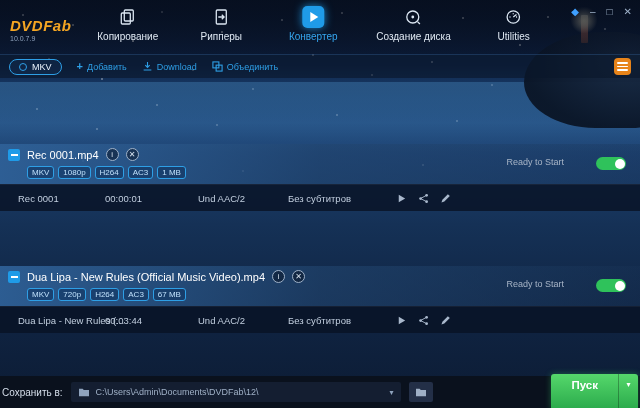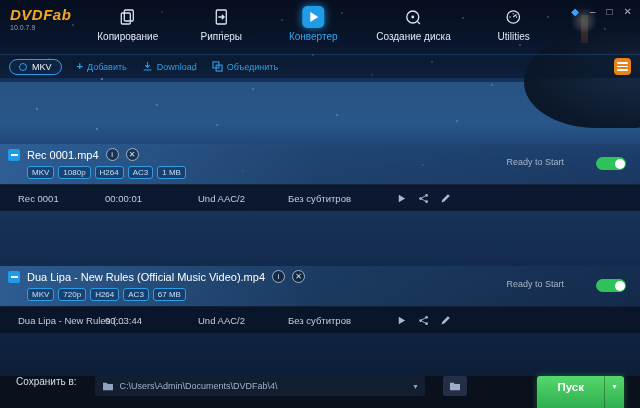--- a/index.html
+++ b/index.html
@@ -31,21 +31,21 @@
     background: radial-gradient(ellipse at 72% 28%, #1a2c46, #0a1526 72%);
     border-radius: 55% 40% 30% 50%; opacity: .95; }
   .lh-tower { position: absolute; right: 52px; top: 15px; width: 7px; height: 28px;
     background: linear-gradient(180deg, #d8d4c8 0%, #9a5a4a 55%, #5c3a36 100%); border-radius: 1px; opacity: .9; }
   .lh-glow { position: absolute; right: 42px; top: 6px; width: 28px; height: 28px; border-radius: 50%;
     background: radial-gradient(circle, rgba(255,242,198,.95), rgba(255,242,198,0) 68%); }
 
   
   .header { position: absolute; top: 0; left: 0; right: 0; height: 54px;
     background: linear-gradient(180deg, rgba(6,14,30,.82), rgba(6,14,30,.45)); }
-  .logo { position: absolute; left: 10px; top: 6px; }
+  .logo { position: absolute; left: 10px; top: 17px; }
   .logo-text { font-size: 15px; font-weight: bold; font-style: italic; color: #f5a623; letter-spacing: .5px; }
   .logo-ver { font-size: 7px; color: #8fa2bd; margin-top: 1px; }
 
   .nav { position: absolute; left: 50%; transform: translateX(-50%); top: 6px; display: flex; gap: 34px; }
   .tab { display: flex; flex-direction: column; align-items: center; gap: 3px; cursor: pointer; min-width: 58px; }
   .tab-icon-box { width: 22px; height: 22px; display: flex; align-items: center; justify-content: center; border-radius: 5px; }
   .tab.active .tab-icon-box { background: #1f9be8; box-shadow: 0 0 8px rgba(31,155,232,.85); }
   .tab-label { font-size: 10px; color: #dfe8f2; white-space: nowrap; }
   .tab.active .tab-label { color: #35a7f0; }
   .play-tri { width: 0; height: 0; border-left: 8px solid #fff; border-top: 5px solid transparent; border-bottom: 5px solid transparent; margin-left: 2px; }
@@ -94,21 +94,21 @@
   .track-row { position: relative; height: 27px; background: rgba(8,18,36,.82);
     border-top: 1px solid rgba(255,255,255,.05); font-size: 9.5px; color: #c2cfdf; cursor: default; }
   .track-row span.cell { position: absolute; line-height: 27px; white-space: nowrap; }
   .c-name { left: 18px; } .c-time { left: 105px; } .c-audio { left: 198px; } .c-subs { left: 288px; }
   .actions { position: absolute; left: 396px; top: 0; height: 27px; display: flex; align-items: center; gap: 11px; }
   .act { cursor: pointer; display: flex; align-items: center; }
   .gap { height: 9px; }
 
   
   .footer { position: absolute; bottom: 0; left: 0; right: 0; height: 32px; background: #0a111d;
-    display: flex; padding: 0 16px; gap: 18px; }
+    display: flex; align-items: center; padding: 0 2px; gap: 8px; }
   .save-label { font-size: 10px; color: #d6dfeb; white-space: nowrap; }
   .path-box { width: 330px; height: 20px; background: #141e31; border-radius: 2px; display: flex;
     align-items: center; padding: 0 7px; gap: 6px; font-size: 9px; color: #9fb0c6; cursor: pointer; }
   .path-caret { margin-left: auto; color: #8fa3bd; font-size: 8px; }
   .browse-btn { width: 24px; height: 20px; background: #232f47; border-radius: 2px; display: flex;
     align-items: center; justify-content: center; cursor: pointer; }
   .start-btn { margin-left: auto; height: 36px; display: flex; border-radius: 3px; overflow: hidden;
     background: linear-gradient(180deg, #55d86b, #2aa94b); box-shadow: 0 0 6px rgba(60,200,100,.4); cursor: pointer; }
   .start-main { padding: 0 20px; line-height: 22px; color: #fff; font-weight: bold; font-size: 11.5px; }
   .start-caret { width: 20px; border-left: 1px solid rgba(0,0,0,.28); line-height: 22px; text-align: center;
@@ -311,21 +311,21 @@
       </span>
     </div>
   </div>
 
   <div class="footer">
     <span class="save-label">Сохранить в:</span>
     <div class="path-box">
       <svg class="ico" width="12" height="10" viewBox="0 0 13 11">
         <path d="M1 2h4l1.3 1.4H12v6.8H1z" fill="#8fa3bd"></path>
       </svg>
-      <span>C:\Users\Admin\Documents\DVDFab\4\</span>
+      <span>C:\Users\Admin\Documents\DVDFab\12\</span>
       <span class="path-caret">▾</span>
     </div>
     <div class="browse-btn">
       <svg class="ico" width="12" height="10" viewBox="0 0 13 11">
         <path d="M1 2h4l1.3 1.4H12v6.8H1z" fill="#9fb0c6"></path>
       </svg>
     </div>
     <div class="start-btn">
       <span class="start-main">Пуск</span>
       <span class="start-caret">▾</span>

